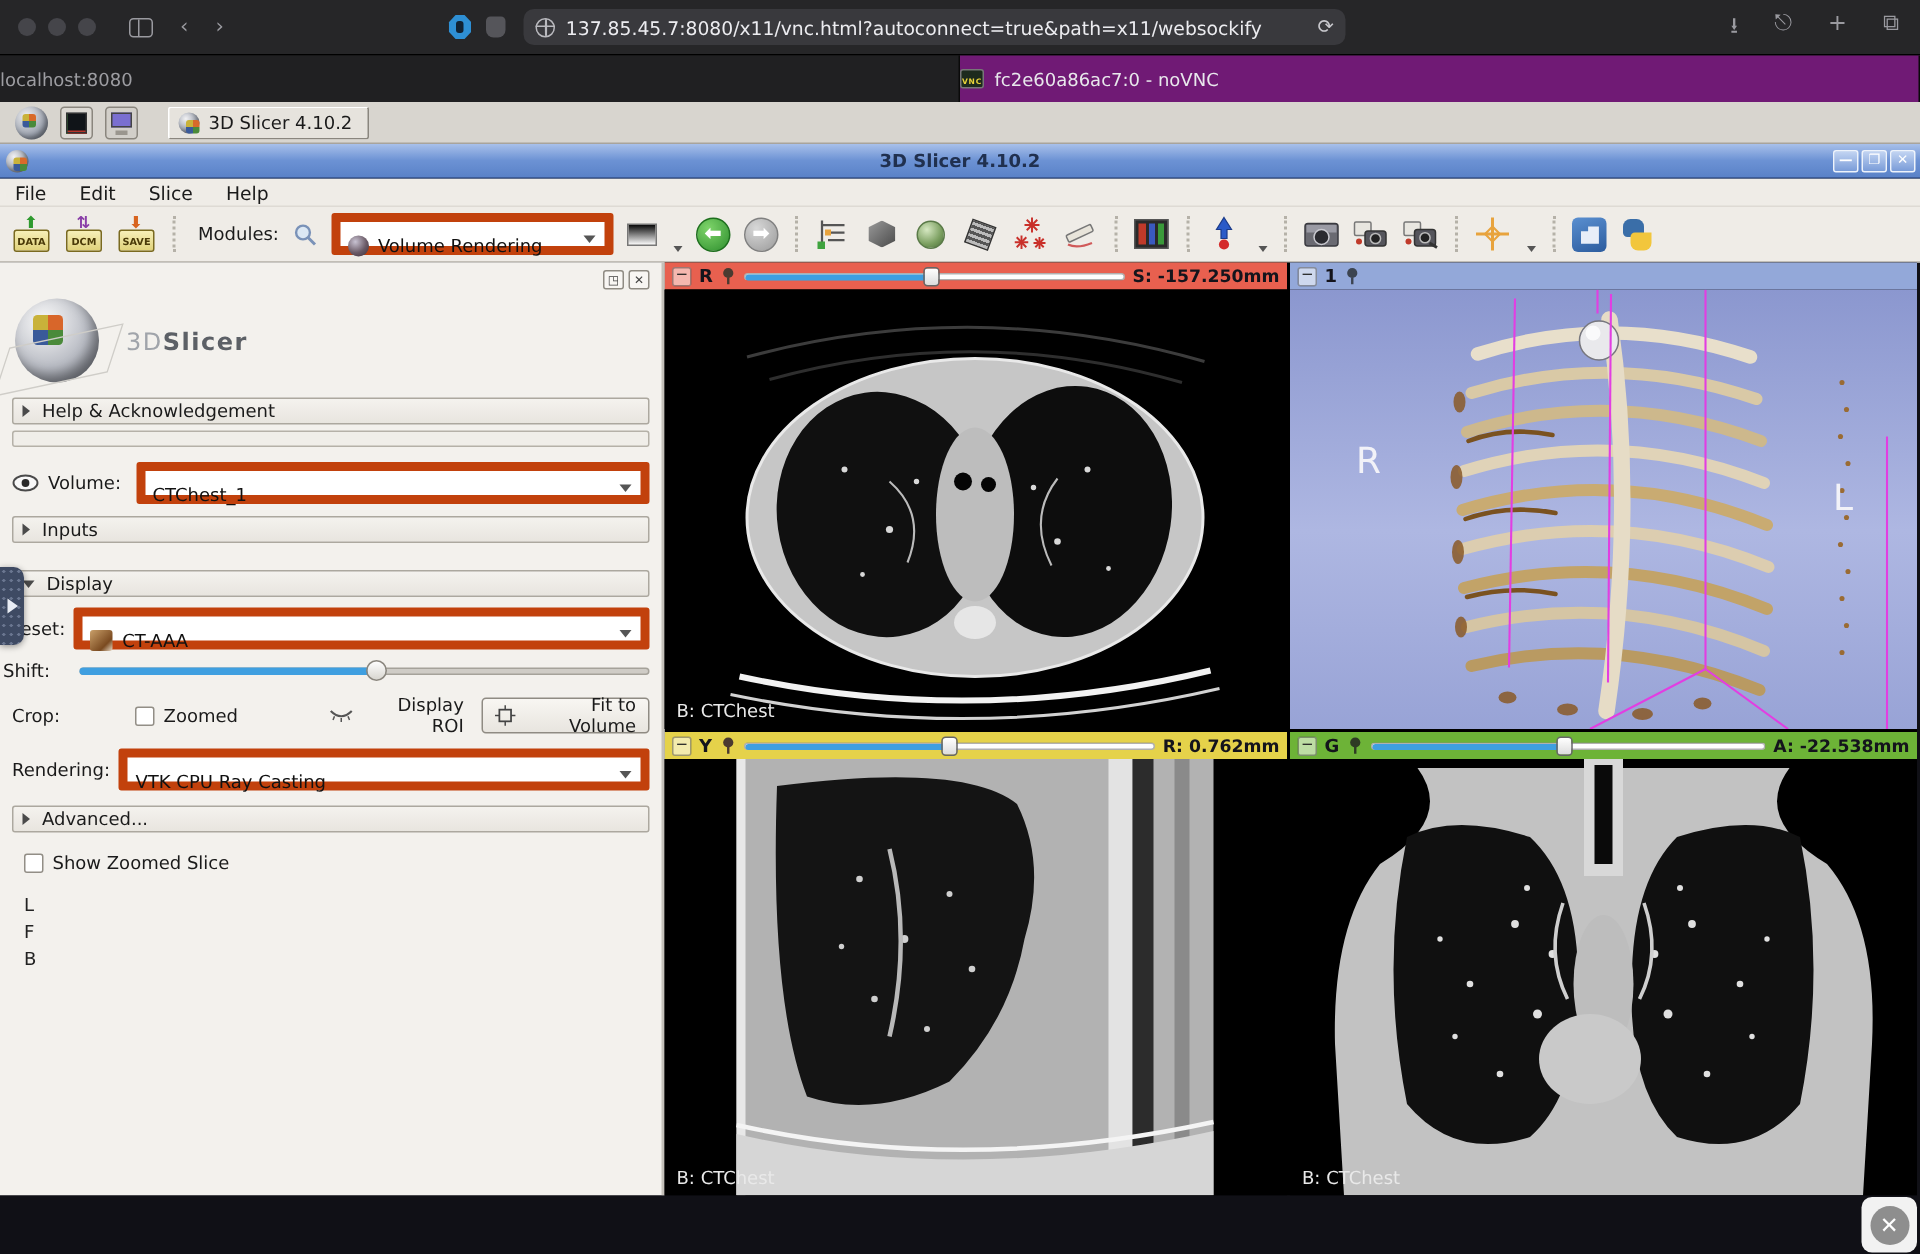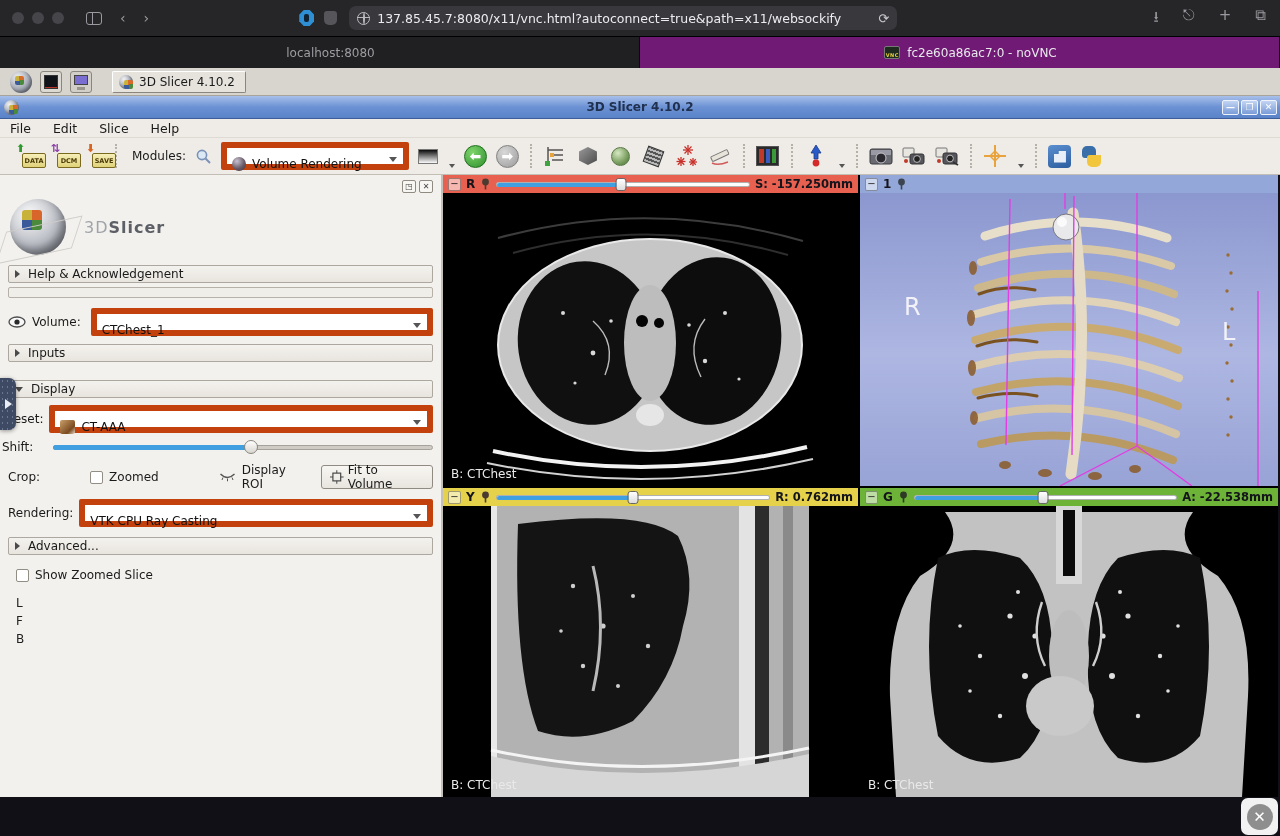--- a/index.html
+++ b/index.html
@@ -20,21 +20,21 @@
   .url-pill { height:24px; width:548px; margin-left:12px; background:#39393d; border-radius:7px; display:flex; align-items:center; padding:0 8px; }
   .globe { width:13px; height:13px; border:1.3px solid #b9b9be; border-radius:50%; position:relative; flex:none; }
   .globe::before { content:""; position:absolute; inset:-1px 4.5px; border-left:1px solid #b9b9be; border-right:1px solid #b9b9be; border-radius:50%; }
   .globe::after { content:""; position:absolute; top:4.5px; left:-1px; right:-1px; border-top:1px solid #b9b9be; }
   .url-text { color:#ececf0; font-size:12.5px; margin-left:7px; flex:1; white-space:nowrap; overflow:hidden; }
   .reload { color:#c9c9ce; font-size:13px; flex:none; }
   .chrome-right { position:absolute; right:14px; display:flex; gap:24px; color:#9a9aa0; font-size:15px; }
 
   
   .tabbar { height:32px; display:flex; background:#1d1d1f; border-top:1px solid #000; }
-  .tab { flex:1; display:flex; align-items:center; justify-content:center; font-size:12px; border-right:1px solid #0a0a0a;padding-left:22px; }
+  .tab { flex:1; display:flex; align-items:center; justify-content:flex-start; font-size:12px; border-right:1px solid #0a0a0a; }
   .tab.inactive { background:#202022; color:#9d9da2; }
   .tab.active { background:#701a75; color:#e8e8ec; }
   .vnc-fav { width:16px; height:13px; background:#1d2a1d; border:1px solid #777; border-radius:2px; color:#e8d23a; font-size:5px; font-weight:bold; display:flex; align-items:flex-end; justify-content:center; margin-right:7px; letter-spacing:.5px; }
 
   
   .taskbar { height:28px; background:#d8d5cf; border-bottom:1px solid #a8a49c; display:flex; align-items:center; gap:8px; padding:0 10px; }
   .tb-ic { width:22px; height:22px; border-radius:3px; position:relative; }
   .slicer-orb { background:radial-gradient(circle at 35% 30%, #f2f2f4, #9aa0ac 60%, #5c626e); border-radius:50%; box-shadow:inset -2px -2px 3px rgba(0,0,0,.3); }
   .slicer-orb::after { content:""; position:absolute; left:5px; top:5px; width:9px; height:9px; background:conic-gradient(#d86a2a 0 25%, #4a8a3a 0 50%, #3a5a9a 0 75%, #c9b23a 0); border-radius:2px; }
   .term-ic { background:#dcd9d3; border:1px solid #8a867e; }
@@ -47,21 +47,21 @@
 
   
   .titlebar { height:23px; background:linear-gradient(180deg,#a8c0ea,#6c92d4 50%,#5a82c8); border-bottom:1px solid #3c5c9a; display:flex; align-items:center; padding:0 4px; position:relative; }
   .title-text { position:absolute; left:0; right:0; text-align:center; font-size:12px; font-weight:bold; color:#20304f; }
   .win-btns { position:absolute; right:3px; display:flex; gap:2px; }
   .win-btn { width:17px; height:15px; background:linear-gradient(180deg,#c2d4f2,#7a9cd8); border:1px solid #eef3fb; border-radius:2px; color:#fff; font-size:9px; line-height:13px; text-align:center; font-weight:bold; }
   .menubar { height:19px; background:#efece7; display:flex; align-items:center; gap:22px; padding:0 10px; font-size:12.5px; color:#1a1a1a; border-bottom:1px solid #dedad4; }
   .toolbar { height:37px; background:#efece7; border-bottom:1px solid #c2beb6; display:flex; align-items:center; gap:9px; padding:0 8px; }
   .tsep { width:0; height:24px; border-left:2px dotted #b5b1a8; margin:0 2px; }
   .ld-ic { width:26px; height:26px; position:relative; }
-  .ld-folder { position:absolute; left:1px; bottom:1px; width:24px; height:15px; background:linear-gradient(#f6efb8,#e0d27a); border:1px solid #7a6a20; border-radius:2px; font-size:6.5px; font-weight:bold; color:#4a3a08; text-align:center; line-height:14px;margin-left:13px; }
+  .ld-folder { position:absolute; left:1px; bottom:1px; width:24px; height:15px; background:linear-gradient(#f6efb8,#e0d27a); border:1px solid #7a6a20; border-radius:2px; font-size:6.5px; font-weight:bold; color:#4a3a08; text-align:center; line-height:14px; }
   .ld-arrow { position:absolute; top:-1px; left:8px; font-size:11px; font-weight:bold; }
   .modules-label { font-size:12px; color:#1a1a1a; margin-left:4px; }
   .search-ic svg { display:block; }
   .combo { height:22px; background:#fff; border:6px solid #c2410c; border-radius:2px; display:flex; align-items:center; padding:16px 18px 0 5px; font-size:12px; color:#111; position:relative; }
   .combo::after { content:""; position:absolute; right:6px; top:9px; border-left:4px solid transparent; border-right:4px solid transparent; border-top:5px solid #555; }
   .module-combo { width:188px; }
   .mod-orb { width:14px; height:14px; border-radius:50%; background:radial-gradient(circle at 35% 30%, #c8c2d2, #6a5a66 55%, #3a2e3a); margin-right:6px; flex:none; }
   .wl-ic { width:20px; height:15px; background:linear-gradient(180deg,#0a0a0a,#fbfbfb); border:1px solid #777; }
   .caret { border-left:3.5px solid transparent; border-right:3.5px solid transparent; border-top:4.5px solid #555; margin-left:2px; align-self:flex-end; margin-bottom:6px; }
   .nav-circ { width:23px; height:23px; border-radius:50%; color:#fff; font-size:14px; font-weight:bold; display:flex; align-items:center; justify-content:center; }
@@ -87,21 +87,21 @@
   .logo-row { display:flex; align-items:center; margin:16px 0 6px 4px; height:64px; }
   .logo-orb { width:56px; height:56px; position:relative; border-radius:50%; background:radial-gradient(circle at 35% 28%, #fafafa, #b9bcc4 55%, #6a6e78); box-shadow:inset -4px -5px 8px rgba(0,0,0,.35); }
   .logo-orb::before { content:""; position:absolute; left:12px; top:11px; width:20px; height:20px; background:conic-gradient(#d8662a 0 25%, #4a8a3a 0 50%, #3a5a9a 0 75%, #c9b23a 0); border-radius:3px; }
   .logo-orb::after { content:""; position:absolute; left:-10px; top:26px; width:76px; height:28px; border:1px solid #cfcdc8; transform:rotate(-12deg) skewX(-30deg); }
   .logo-text { margin-left:18px; font-size:16px; letter-spacing:1px; }
   .logo-text .lt1 { color:#a0a4aa; } .logo-text .lt2 { color:#5c6066; font-weight:bold; }
   .sectionbar { height:18px; border:1px solid #aca89f; border-radius:2px; background:linear-gradient(#f4f2ee,#e8e5df); display:flex; align-items:center; padding:0 6px; gap:8px; margin:0 2px; }
   .tri-r { border-top:4px solid transparent; border-bottom:4px solid transparent; border-left:5px solid #4a4a4a; }
   .tri-d { border-left:4px solid transparent; border-right:4px solid transparent; border-top:5px solid #4a4a4a; }
   .thinbar { height:11px; border:1px solid #b5b1a8; border-radius:2px; margin:4px 2px 0 2px; background:#f0eee9; }
-  .prow { display:flex; align-items:center; margin-top:8px; padding:0 2px; gap:6px; }
+  .prow { display:flex; align-items:center; margin-top:8px; padding:0 2px; gap:6px;text-align:right; }
   .eye-ic svg, .roi-eye svg { display:block; }
   .grow { flex:1; }
   .slider-h { position:relative; flex:1; height:18px; }
   .slider-h .track { position:absolute; top:7px; left:0; right:0; height:5px; background:#cfccc6; border-radius:3px; border:1px solid #a5a29a; }
   .slider-h .fill { position:absolute; top:7px; left:0; height:5px; background:#3f9fe0; border-radius:3px 0 0 3px; }
   .slider-h .knob { position:absolute; top:2px; width:14px; height:14px; background:linear-gradient(#fefefe,#d8d6d0); border:1px solid #8a867e; border-radius:7px; transform:translateX(-50%); }
   .checkbox { width:13px; height:13px; background:#fff; border:1px solid #928e86; border-radius:2px; flex:none; }
   .fit-btn { height:24px; border:1px solid #8f8b83; border-radius:3px; background:linear-gradient(#f8f6f2,#e8e5df); display:flex; align-items:center; gap:4px; padding:0 8px; font-size:12px; }
   .probe-lfb { margin:12px 0 0 10px; line-height:18px; font-size:12px; color:#222; }
 

